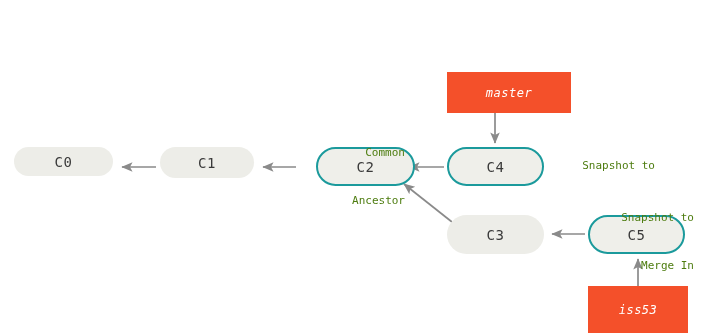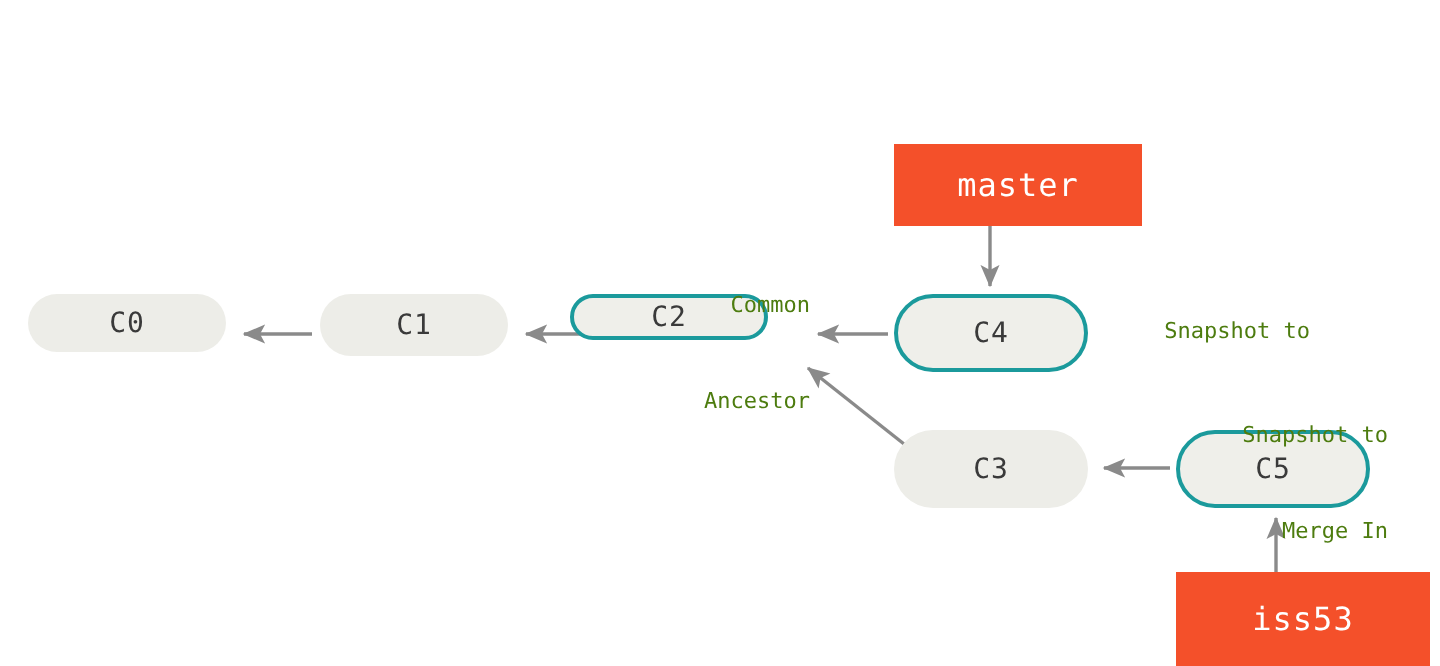--- a/index.html
+++ b/index.html
@@ -44,22 +44,23 @@
   }
   .branch-label {
     position: absolute;
     box-sizing: border-box;
     background: #F4502A;
     display: flex;
     align-items: center;
     justify-content: center;
     color: #ffffff;
     font-family: "DejaVu Sans Mono", "Liberation Mono", monospace;
-    font-size: 16px;
+    font-size: 12px;
     letter-spacing: 0.5px;
+    font-style: italic;
   }
   .annotation {
     position: absolute;
     color: #4d7c0f;
     font-family: "DejaVu Sans Mono", "Liberation Mono", monospace;
     font-size: 11px;
     line-height: 16px;
     text-align: right;
     white-space: pre;
   }
@@ -106,41 +107,41 @@
   </svg>
 
   <div class="commit" style="left:14px; top:147px; width:99px; height:29px;">
     <span>C0</span>
   </div>
 
   <div class="commit" style="left:160px; top:147px; width:94px; height:31px;">
     <span>C1</span>
   </div>
 
-  <div class="commit highlight" style="left:285px; top:147px; width:99px; height:23px;text-align:right;">
+  <div class="commit highlight" style="left:316px; top:147px; width:99px; height:39px;text-align:right;">
     <span>C2</span>
   </div>
 
   <div class="commit" style="left:447px; top:215px; width:97px; height:39px;">
     <span>C3</span>
   </div>
 
   <div class="commit highlight" style="left:447px; top:147px; width:97px; height:39px;">
     <span>C4</span>
   </div>
 
   <div class="commit highlight" style="left:588px; top:215px; width:97px; height:39px;">
     <span>C5</span>
   </div>
 
   <div class="branch-label" style="left:447px; top:72px; width:124px; height:41px;">
     <span>master</span>
   </div>
 
-  <div class="branch-label" style="left:588px; top:286px; width:127px; height:47px;">
+  <div class="branch-label" style="left:588px; top:286px; width:100px; height:47px;">
     <span>iss53</span>
   </div>
 
   <div class="annotation" style="left:293px; top:113px; width:112px;">
     <div>Common</div>
     <div>Ancestor</div>
   </div>
 
   <div class="annotation" style="left:545px; top:126px; width:110px;">
     <div>Snapshot to</div>

